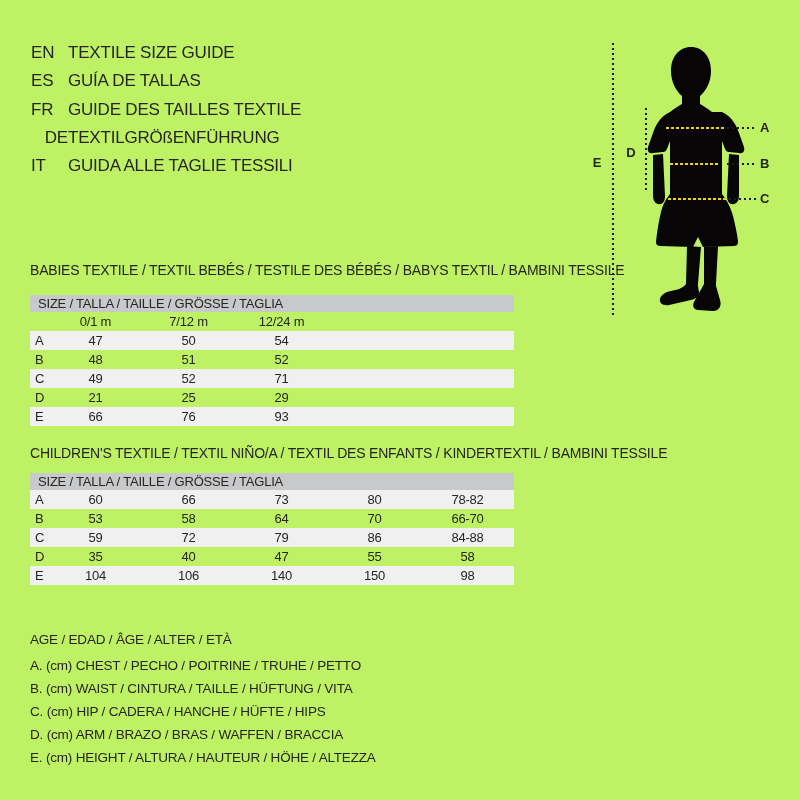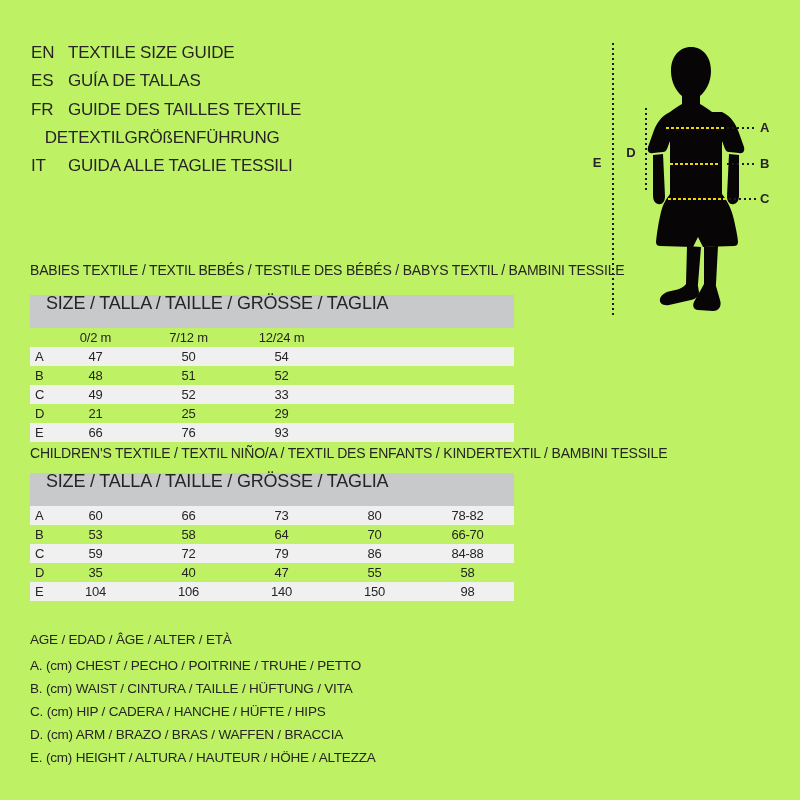--- a/index.html
+++ b/index.html
@@ -22,21 +22,21 @@
   .lang-code{display:inline-block;width:37px;}
   
   .vdot{position:absolute;width:2px;background-image:repeating-linear-gradient(180deg,var(--dotted) 0 2px,transparent 2px 5px);}
   .hdot{position:absolute;height:2px;background-image:repeating-linear-gradient(90deg,var(--dotted) 0 2px,transparent 2px 5px);z-index:3;}
   .hdash-y{position:absolute;height:2px;background-image:repeating-linear-gradient(90deg,var(--accent-yellow) 0 3px,transparent 3px 5px);z-index:3;}
   .mlabel{position:absolute;font-size:13px;font-weight:bold;line-height:16px;letter-spacing:0;}
   
   .sec-title{position:absolute;left:30px;font-size:14px;line-height:16px;white-space:nowrap;}
   
   .size-table{position:absolute;left:30px;width:484px;}
-  .size-bar{height:33px;line-height:17px;background:var(--table-header-bg);font-size:18px;padding-left:16px;box-sizing:border-box;}
+  .size-bar{height:17px;line-height:17px;background:var(--table-header-bg);font-size:13px;padding-left:8px;box-sizing:border-box;}
   .trow{display:grid;grid-template-columns:19px 93px 93px 93px 93px 93px;height:19px;align-items:center;font-size:13px;}
   .trow.stripe{background:var(--row-stripe-bg);}
   .trow .rl{padding-left:5px;}
   .trow .cc{text-align:center;}
   
   .legend-line{position:absolute;left:30px;font-size:13.5px;line-height:16px;white-space:nowrap;}
   svg{display:block;}
 </style>
 </head>
 <body>
@@ -92,21 +92,21 @@
 
   <div class="hdash-y" style="left:668px;top:198px;width:58px;"></div>
   <div class="hdot" style="left:729px;top:198px;width:27px;"></div>
   <div class="mlabel" style="left:760px;top:191px;">C</div>
 
   <div class="sec-title" style="top:262px;">BABIES TEXTILE / TEXTIL BEBÉS / TESTILE DES BÉBÉS / BABYS TEXTIL / BAMBINI TESSILE</div>
   <div class="size-table" style="top:295px;">
     <div class="size-bar">SIZE / TALLA / TAILLE / GRÖSSE / TAGLIA</div>
     <div class="trow">
       <div class="rl"></div>
-      <div class="cc">0/2 m</div>
+      <div class="cc">0/1 m</div>
       <div class="cc">7/12 m</div>
       <div class="cc">12/24 m</div>
       <div class="cc"></div>
       <div class="cc"></div>
     </div>
     <div class="trow stripe">
       <div class="rl">A</div>
       <div class="cc">47</div>
       <div class="cc">50</div>
       <div class="cc">54</div>
@@ -118,21 +118,21 @@
       <div class="cc">48</div>
       <div class="cc">51</div>
       <div class="cc">52</div>
       <div class="cc"></div>
       <div class="cc"></div>
     </div>
     <div class="trow stripe">
       <div class="rl">C</div>
       <div class="cc">49</div>
       <div class="cc">52</div>
-      <div class="cc">33</div>
+      <div class="cc">71</div>
       <div class="cc"></div>
       <div class="cc"></div>
     </div>
     <div class="trow">
       <div class="rl">D</div>
       <div class="cc">21</div>
       <div class="cc">25</div>
       <div class="cc">29</div>
       <div class="cc"></div>
       <div class="cc"></div>

